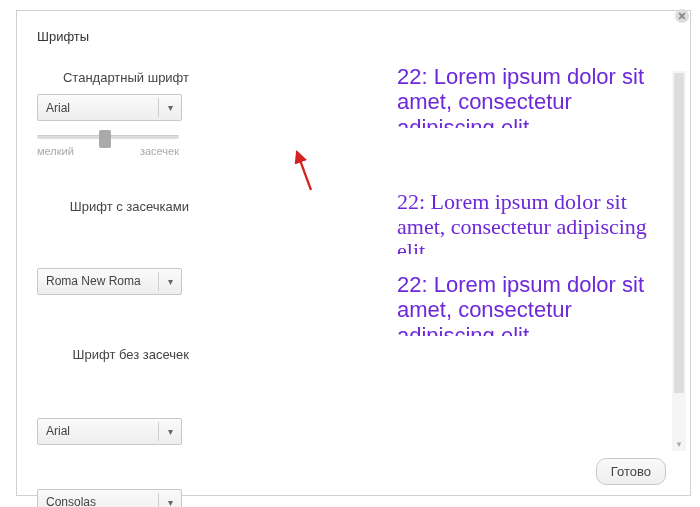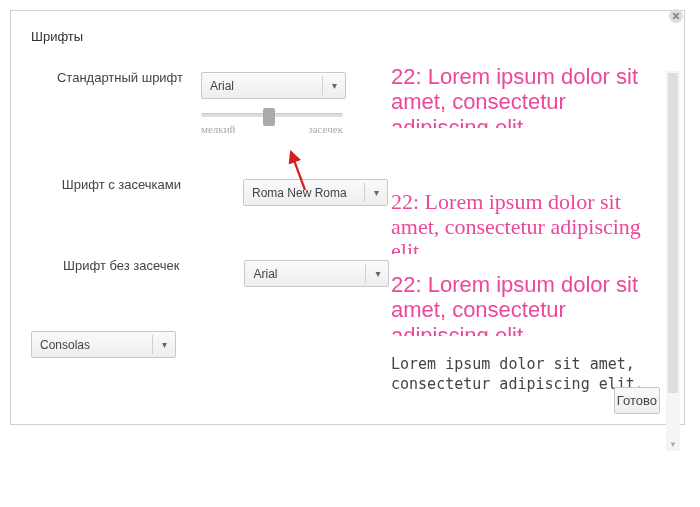--- a/index.html
+++ b/index.html
@@ -7,24 +7,24 @@
       font-family: Arial, sans-serif;
       font-size: 13px;
       color: #333;
       background: #fff;
       width: 700px;
       height: 507px;
       position: relative;
     }
     .dialog {
       position: absolute;
-      left: 10px;
+      left: 16px;
       top: 10px;
       width: 675px;
-      height: 415px;
+      height: 486px;
       border: 1px solid #d0d0d0;
       background: #fff;
     }
     .close-btn {
       position: absolute;
       right: -1px;
       top: -4px;
       width: 18px;
       height: 18px;
       display: flex;
@@ -45,20 +45,21 @@
       height: 400px;
     }
     .left-col {
       width: 380px;
       padding-left: 20px;
     }
     .row {
       display: flex;
       align-items: flex-start;
       margin-bottom: 36px;
+      flex-direction: column;
     }
     .row-with-slider { margin-bottom: 22px; }
     .label {
       width: 170px;
       text-align: right;
       padding-right: 18px;
       padding-top: 6px;
       color: #444;
       font-size: 13px;
       line-height: 1.25;
@@ -113,37 +114,36 @@
       border-radius: 2px;
       cursor: grab;
     }
     .slider-labels {
       display: flex;
       justify-content: space-between;
       width: 142px;
       margin-top: 6px;
       font-size: 11px;
       color: #aaa;
-      font-family: Liberation Serif, serif;
     }
     .arrow {
       position: absolute;
       left: 266px;
       top: 135px;
       pointer-events: none;
     }
     .right-col {
       flex: 1;
       padding-right: 8px;
       position: relative;
     }
     .preview-block {
       height: 64px;
       overflow: hidden;
-      color: #ec4899;
+      color: #6d28d9;
       padding-right: 4px;
     }
     .pv-standard { font-family: Arial, sans-serif; font-size: 22px; line-height: 1.15; }
     .pv-serif { font-family: "Times New Roman", serif; font-size: 22px; line-height: 1.12; margin-top: 62px; }
     .pv-sans { font-family: Arial, sans-serif; font-size: 22px; line-height: 1.15; margin-top: 18px; }
     .pv-mono { font-family: Consolas, monospace; font-size: 15px; line-height: 1.35; margin-top: 18px; color: #444; }
     .scrollbar {
       position: absolute;
       right: 4px;
       top: 60px;
@@ -172,22 +172,22 @@
     }
     .sa-down { bottom: 2px; }
     .footer {
       position: absolute;
       bottom: 10px;
       right: 24px;
     }
     .btn {
       border: 1px solid #c8c8c8;
       background: linear-gradient(#fafafa, #eeeeee);
-      border-radius: 2px;
-      padding: 5px 2px;
+      border-radius: 10px;
+      padding: 5px 14px;
       font-size: 13px;
       color: #444;
       cursor: pointer;
     }
   </style>
 </head>
 <body>
 
 <div class="dialog">
   <div class="close-btn">
@@ -253,21 +253,20 @@
           </div>
         </div>
       </div>
 
     </div>
 
     <div class="right-col">
       <div class="preview-block pv-standard">22: Lorem ipsum dolor sit amet, consectetur adipiscing elit</div>
       <div class="preview-block pv-serif">22: Lorem ipsum dolor sit amet, consectetur adipiscing elit</div>
       <div class="preview-block pv-sans">22: Lorem ipsum dolor sit amet, consectetur adipiscing elit</div>
-      <div class="preview-block pv-mono">Lorem ipsum dolor sit amet, consectetur adipiscing elit.</div>
     </div>
   </div>
 
   <svg class="arrow" width="40" height="50">
     <defs>
       <marker id="ah" markerWidth="6" markerHeight="6" refX="5" refY="3" orient="auto">
         <path d="M0,0 L6,3 L0,6 Z" fill="#d42020"></path>
       </marker>
     </defs>
     <path d="M28 44 L14 6" stroke="#d42020" stroke-width="2.2" fill="none" marker-end="url(#ah)"></path>

